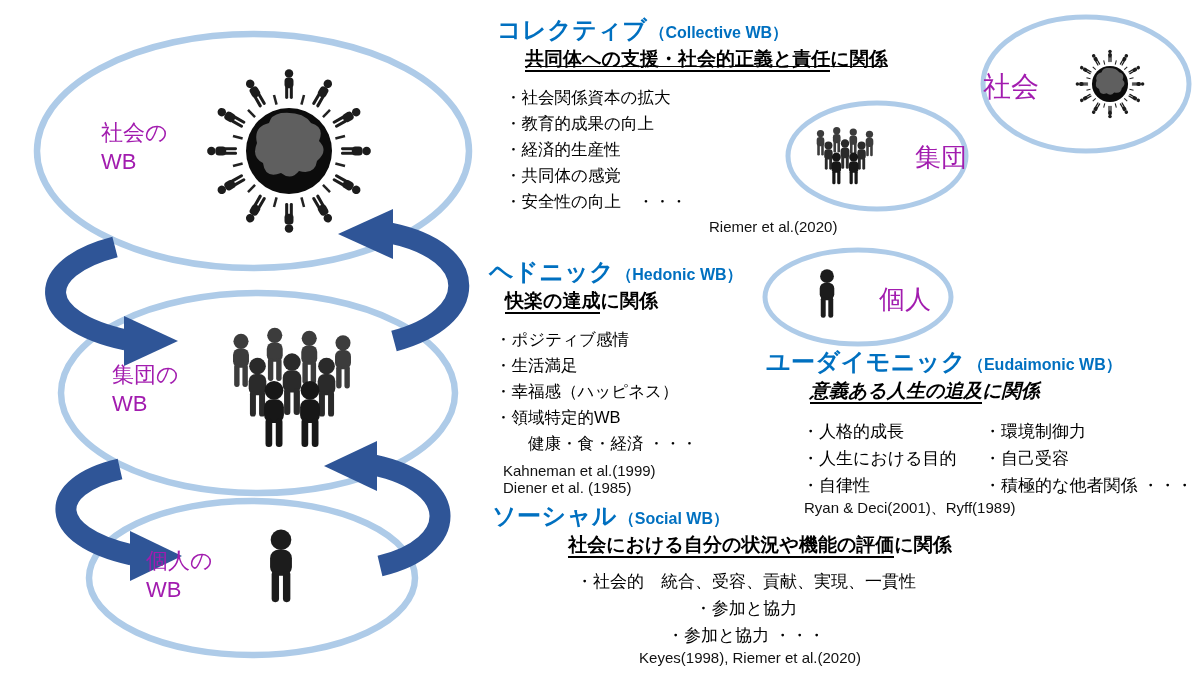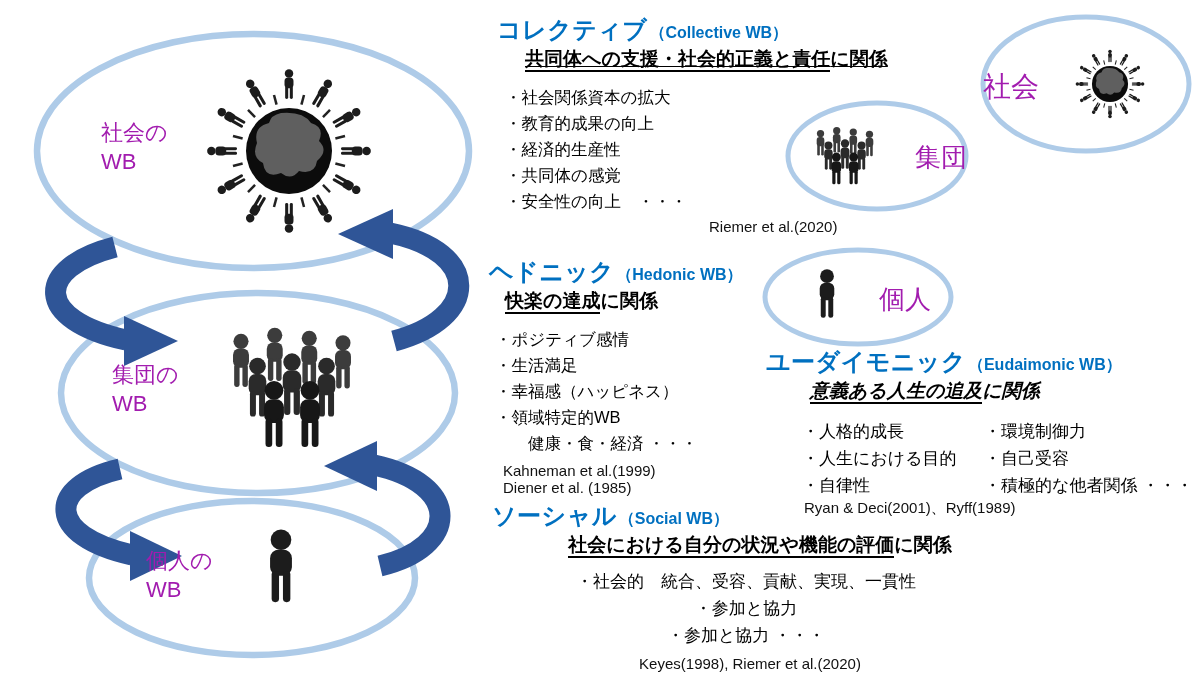--- a/index.html
+++ b/index.html
@@ -192,16 +192,16 @@
       <span class="en">（Social WB）</span>
     </div>
     <div class="relation" style="margin-left:36px;">
       <span class="key">社会における自分の状況や機能の評価</span><span>に関係</span>
     </div>
     <div class="bullets" style="margin-left:8px;margin-top:8px;">
       <div class="bullet lg">・社会的　統合、受容、貢献、実現、一貫性</div>
       <div class="bullet lg">・参加と協力</div>
       <div class="bullet lg">・参加と協力 ・・・</div>
     </div>
-    <div class="cite" style="margin-top:6px;margin-left:16px;">Keyes(1998), Riemer et al.(2020)</div>
+    <div class="cite" style="margin-top:0;margin-left:16px;">Keyes(1998), Riemer et al.(2020)</div>
   </div>
 
 </div>
 
 </body></html>

